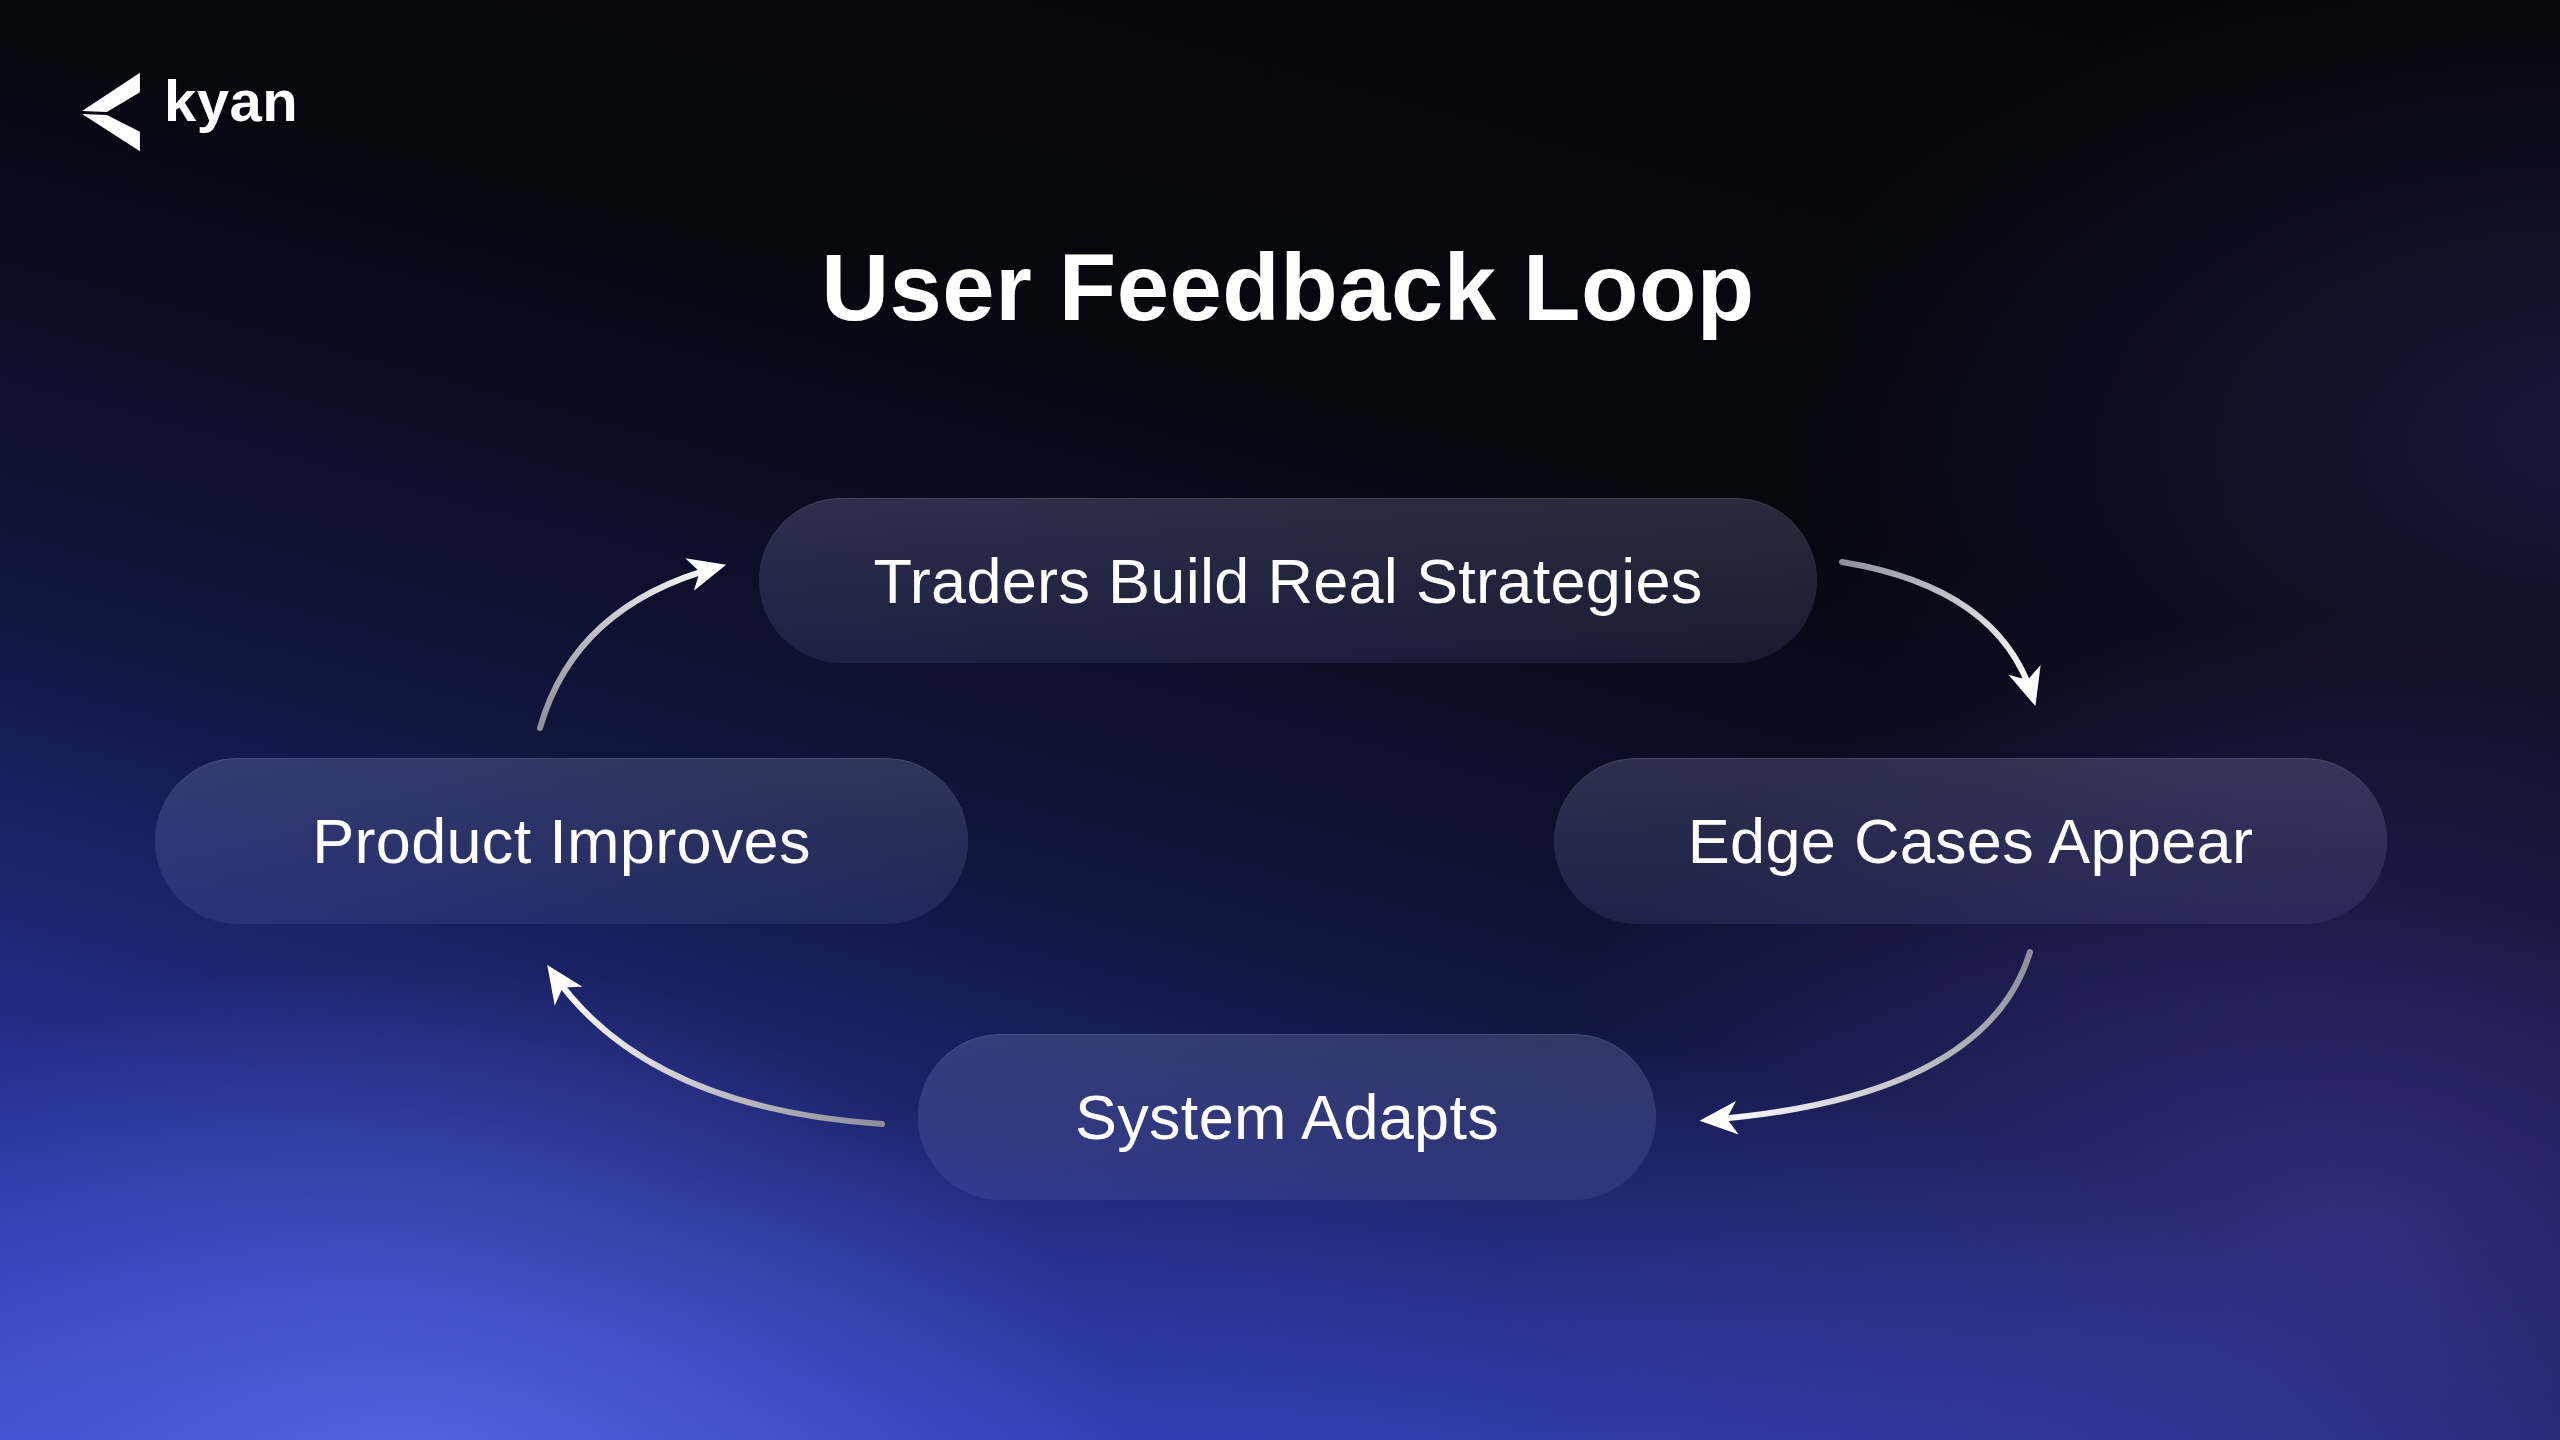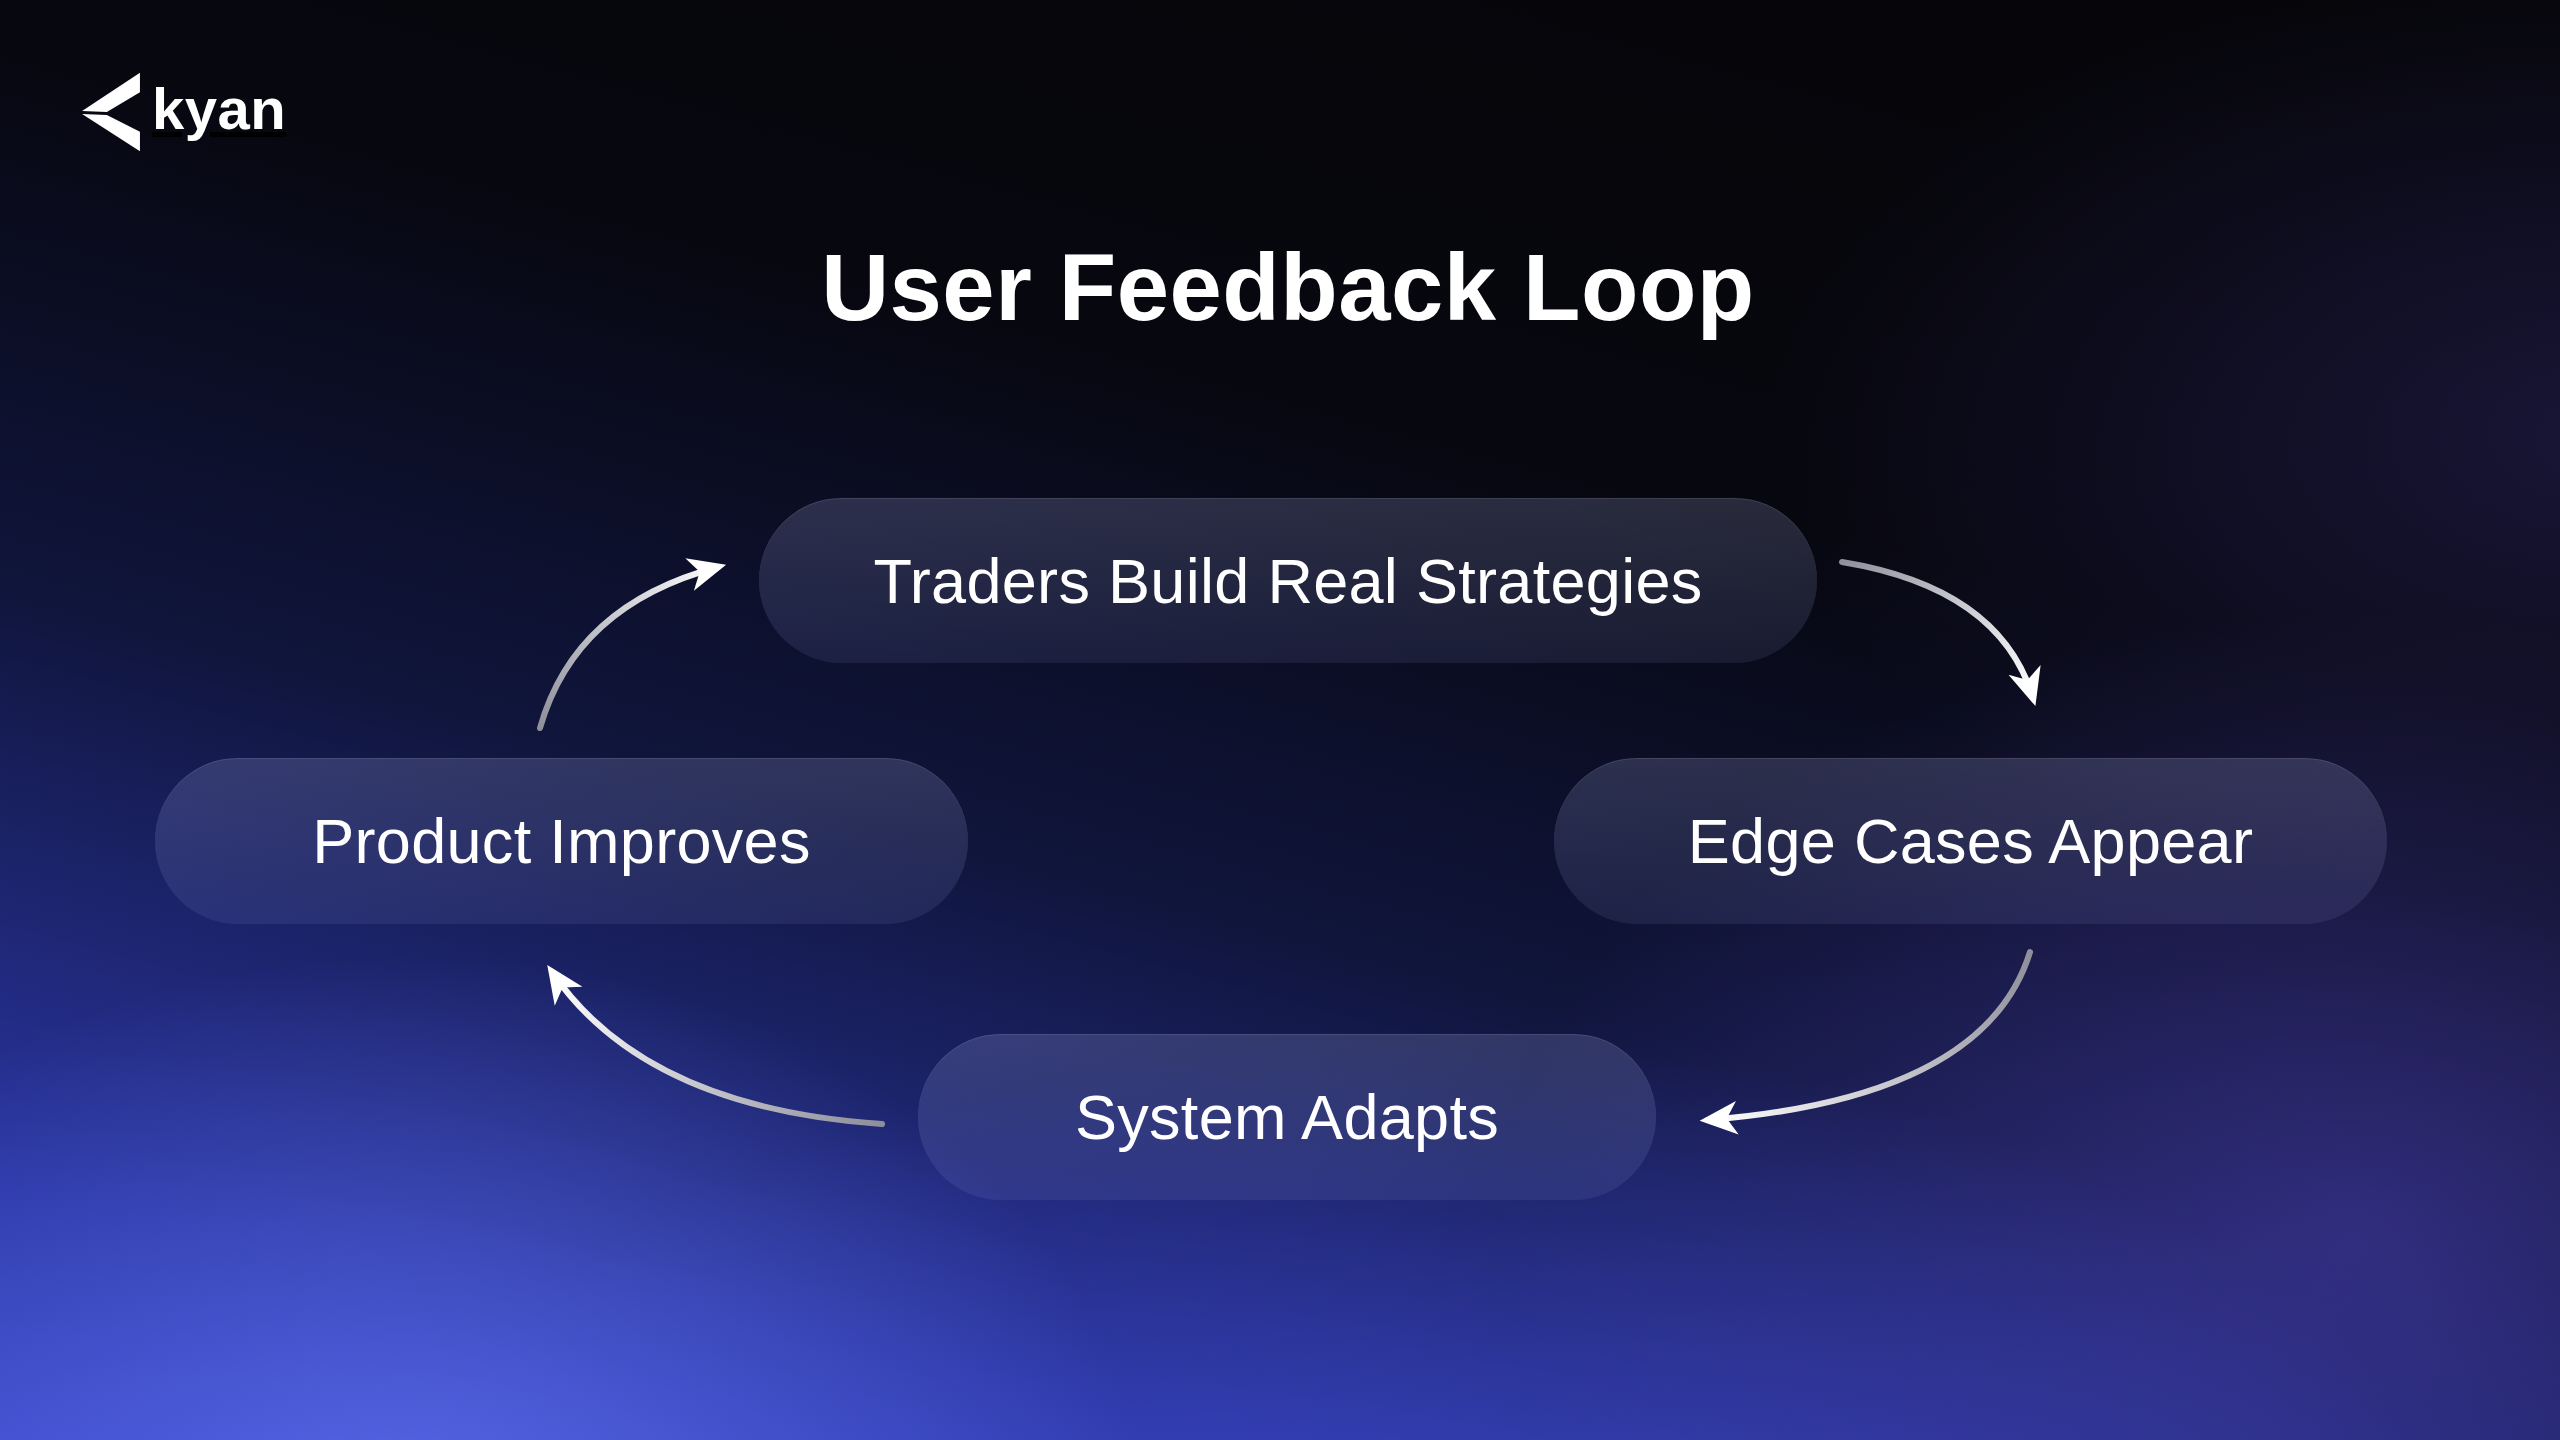--- a/index.html
+++ b/index.html
@@ -20,23 +20,21 @@
       radial-gradient(1300px 750px at 102% 30%, rgba(72,62,165,0.28), rgba(72,62,165,0) 65%),
       linear-gradient(195deg, #050508 0%, #07070f 34%, #10153c 60%, #2a35a2 88%, #3845c2 100%);
   }
 
   
   .logo {
     position: absolute;
     top: 72px;
     left: 80px;
     display: flex;
-    align-items: center;
-    gap: 10px;
-    text-decoration: underline;
+    gap: 22px;
   }
   .logo-mark { width: 62px; height: 80px; display: block; }
   .logo-text {
     color: #ffffff;
     font-size: 58px;
     font-weight: 600;
     letter-spacing: 0.5px;
     line-height: 1;
     padding-bottom: 6px;
   }

